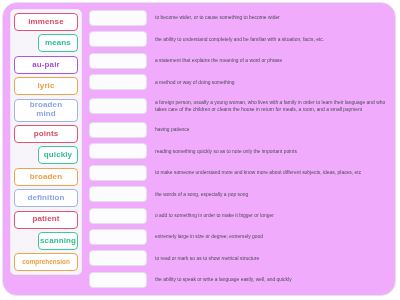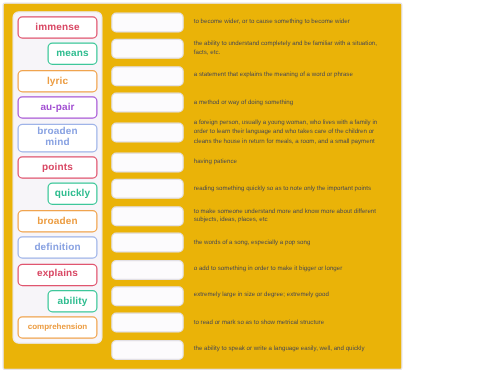--- a/index.html
+++ b/index.html
@@ -9,26 +9,26 @@
     height: 300px;
     overflow: hidden;
     background: #ffffff;
     font-family: "Liberation Sans", sans-serif;
   }
 
   #activity-frame {
     position: absolute;
     left: 2px;
     top: 2px;
-    width: 320px;
+    width: 394px;
     height: 294px;
     box-sizing: border-box;
     border: 1px solid #e6e3ea;
-    border-radius: 2px;
-    background: #eab308;
+    border-radius: 15px;
+    background: #f0abfc;
     overflow: hidden;
   }
 
   #match-grid {
     position: absolute;
     left: 0;
     top: 0;
     right: 0;
     bottom: 0;
     padding: 6px 7px 6px 7px;
@@ -119,30 +119,30 @@
 </style>
 </head>
 <body>
 
 <div id="activity-frame">
   <div id="match-grid">
 
     <div id="word-bank">
       <div class="word-tile c-crimson">immense</div>
       <div class="word-tile c-green">means</div>
+      <div class="word-tile c-purple">au-pair</div>
       <div class="word-tile c-orange">lyric</div>
-      <div class="word-tile c-purple">au-pair</div>
       <div class="word-tile c-blue two-line">broaden
 mind</div>
       <div class="word-tile c-crimson">points</div>
       <div class="word-tile c-green">quickly</div>
       <div class="word-tile c-orange">broaden</div>
       <div class="word-tile c-blue">definition</div>
-      <div class="word-tile c-crimson">explains</div>
-      <div class="word-tile c-green">ability</div>
+      <div class="word-tile c-crimson">patient</div>
+      <div class="word-tile c-green">scanning</div>
       <div class="word-tile c-orange tiny">comprehension</div>
     </div>
 
     <div id="answer-column">
 
       <div class="answer-row">
         <div class="drop-slot"></div>
         <div class="definition-text">to become wider, or to cause something to become wider</div>
       </div>
 

